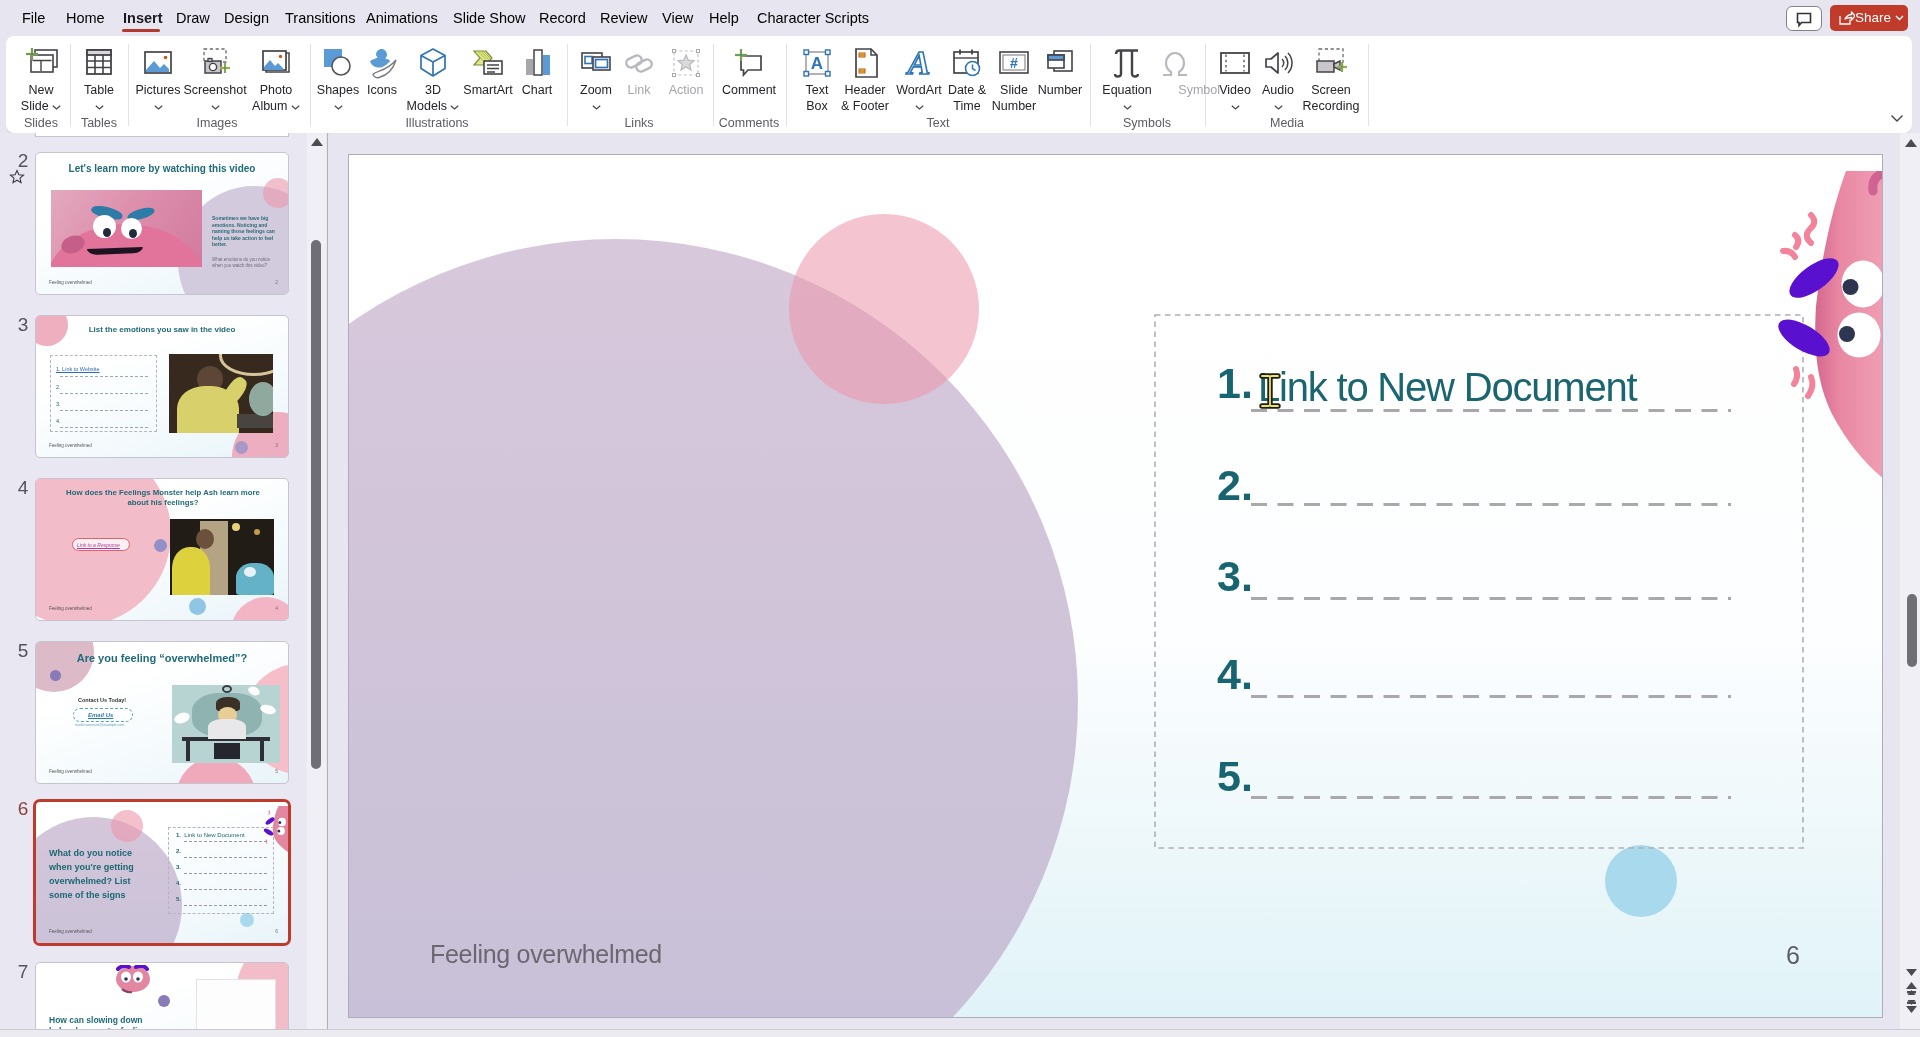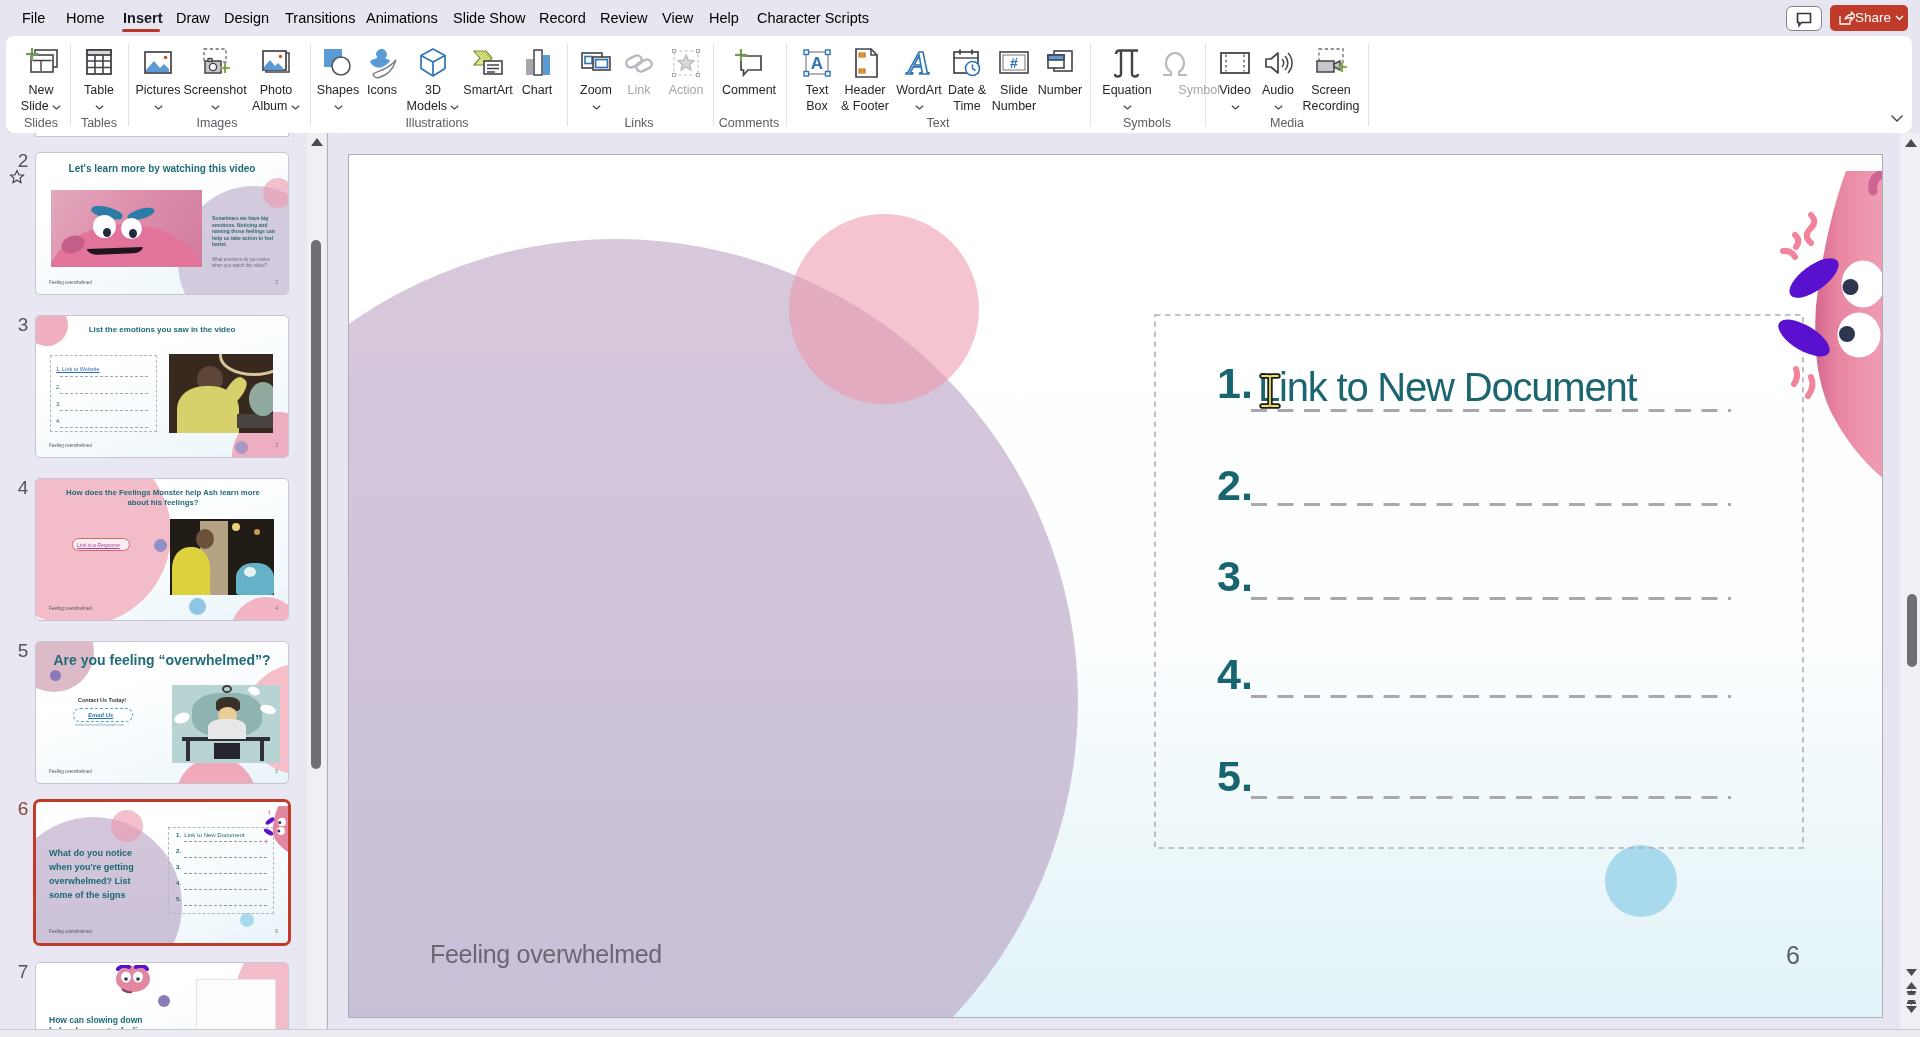--- a/index.html
+++ b/index.html
@@ -391,21 +391,21 @@
   <div class="circ" style="left:153px;top:119px;width:17px;height:17px;background:#8fc6e4;"></div>
   <div class="tfoot">Feeling overwhelmed</div>
       <div class="tnum">4</div>
  </div>
 
  <div class="thumb" style="top:508px;">
   <div class="circ" style="left:-22px;top:-30px;width:80px;height:80px;background:#dcbac8;"></div>
   <div class="circ" style="left:14px;top:28px;width:11px;height:11px;background:#8a7ab8;"></div>
   <div class="circ" style="left:208px;top:22px;width:110px;height:110px;background:#f5bec8;"></div>
   <div class="circ" style="left:140px;top:115px;width:80px;height:80px;background:#f0a9bb;"></div>
-  <div class="tt" style="left:0;top:10px;width:100%;font-size:14px;">Are you feeling “overwhelmed”?</div>
+  <div class="tt" style="left:0;top:10px;width:100%;font-size:11px;">Are you feeling “overwhelmed”?</div>
   <div class="tiny" style="left:42px;top:55px;font-size:5.5px;font-weight:700;color:#333;">Contact Us Today!</div>
   <div style="position:absolute;left:37px;top:66px;width:60px;height:14px;border:1px dashed #5aa5b5;border-radius:7px;background:#fdfeff;"></div>
   <div class="tiny" style="left:52px;top:70px;font-size:6px;color:#2e7bb0;font-weight:700;text-decoration:underline;font-style:italic;">Email Us</div>
   <div class="tiny" style="left:39px;top:81px;font-size:3.5px;color:#6aa5b5;">mailto:someone@example.com</div>
   <div style="position:absolute;left:136px;top:43px;width:108px;height:78px;background:#b7d4d2;overflow:hidden;">
    <div style="position:absolute;left:20px;top:8px;width:70px;height:44px;background:#8fb3b1;border-radius:40%;"></div>
    <div style="position:absolute;left:10px;top:52px;width:88px;height:4px;background:#2e2e36;"></div>
    <div style="position:absolute;left:14px;top:56px;width:4px;height:20px;background:#2e2e36;"></div>
    <div style="position:absolute;left:88px;top:56px;width:4px;height:20px;background:#2e2e36;"></div>
    <div style="position:absolute;left:42px;top:58px;width:26px;height:16px;background:#26262e;"></div>

